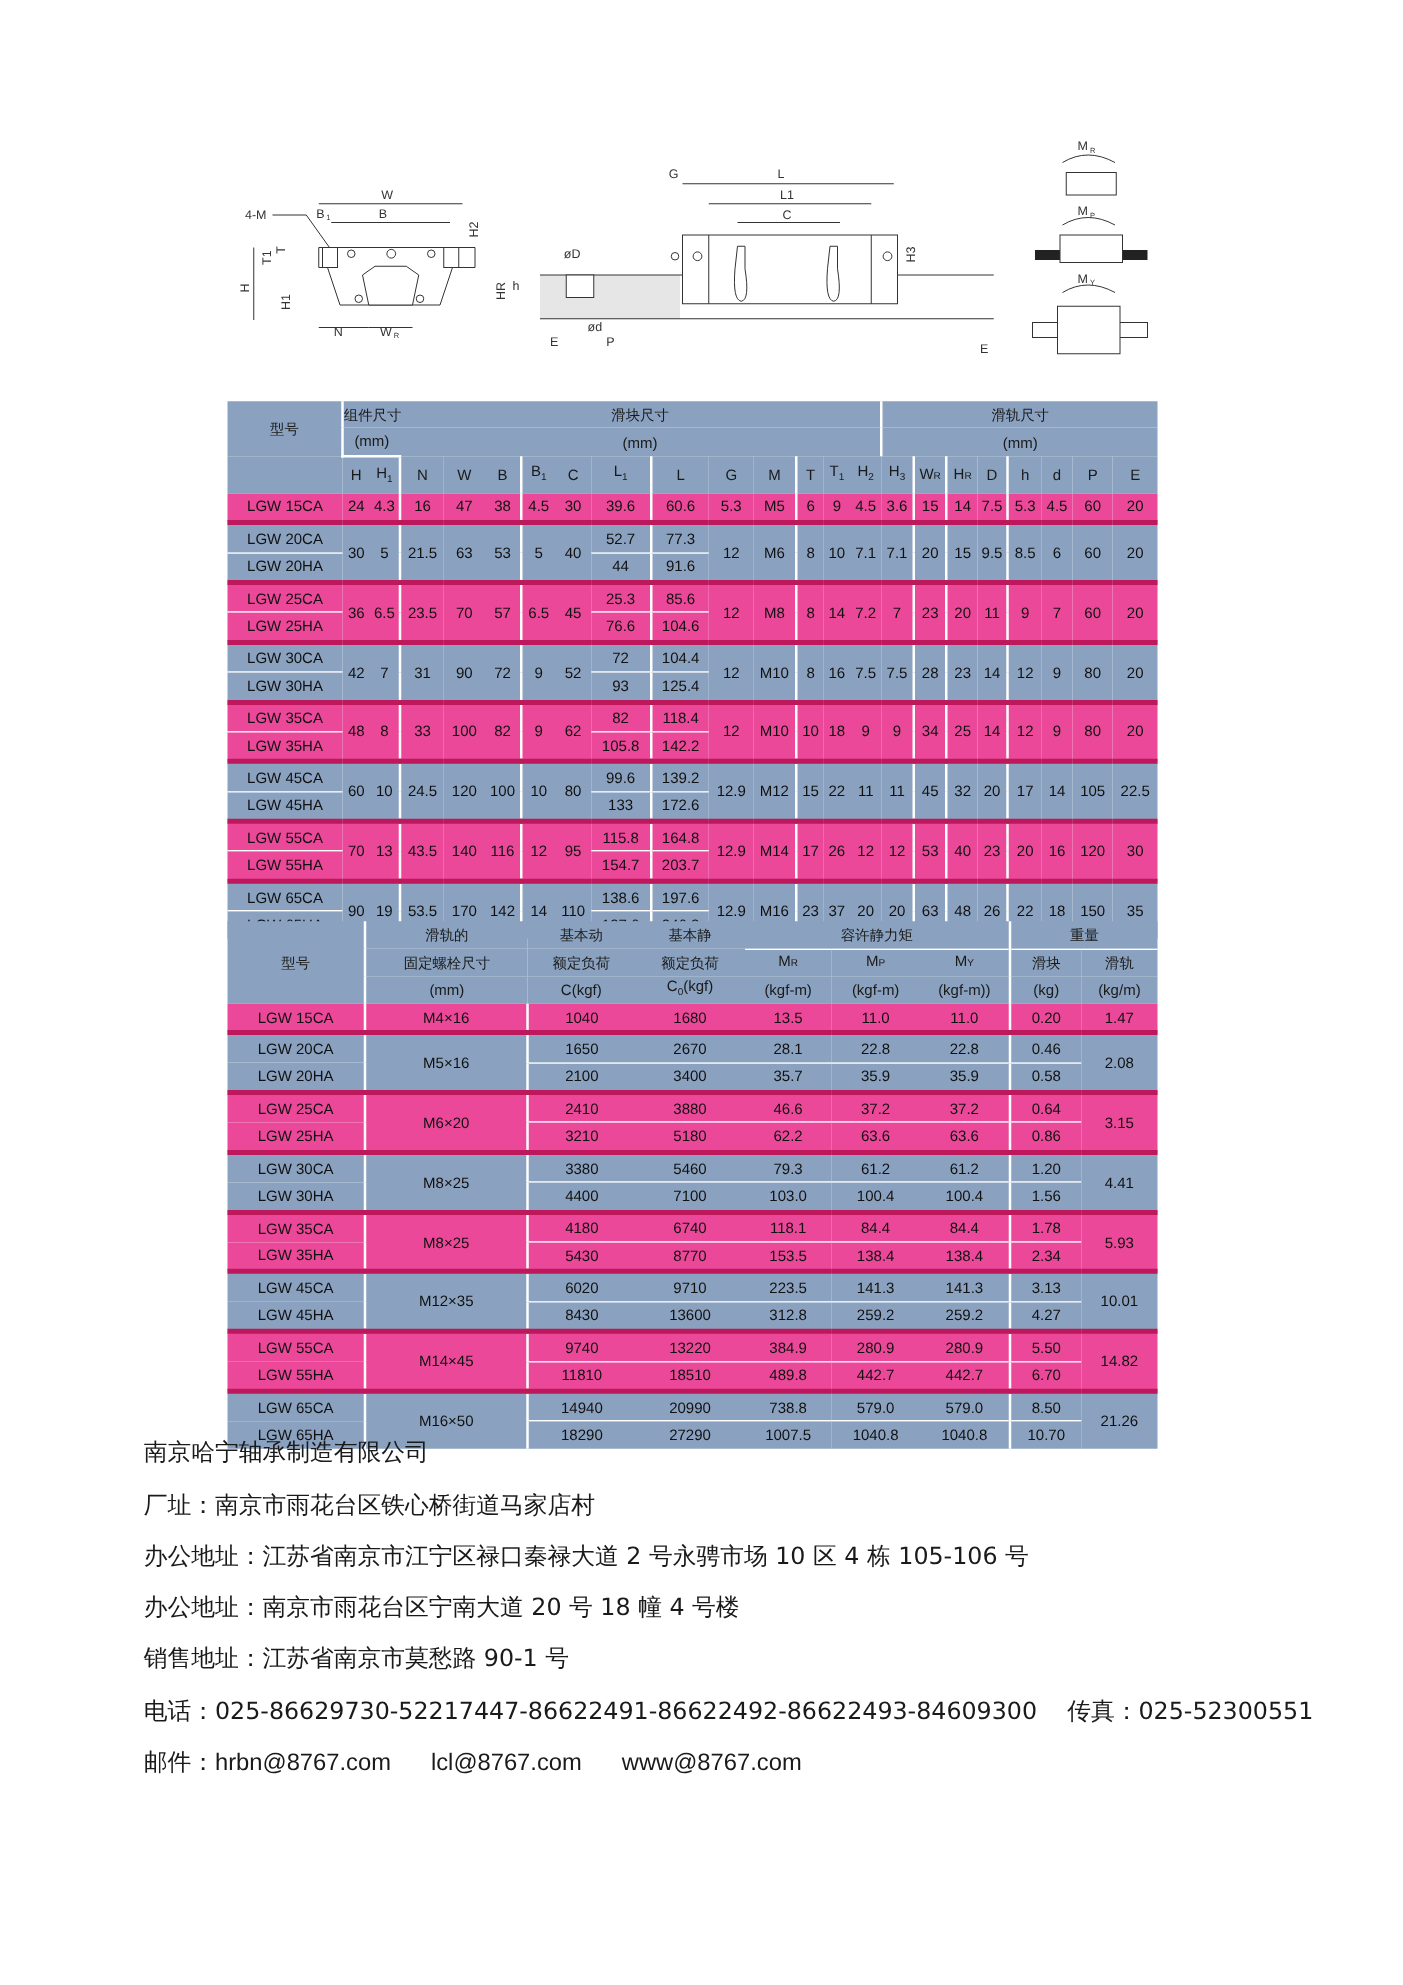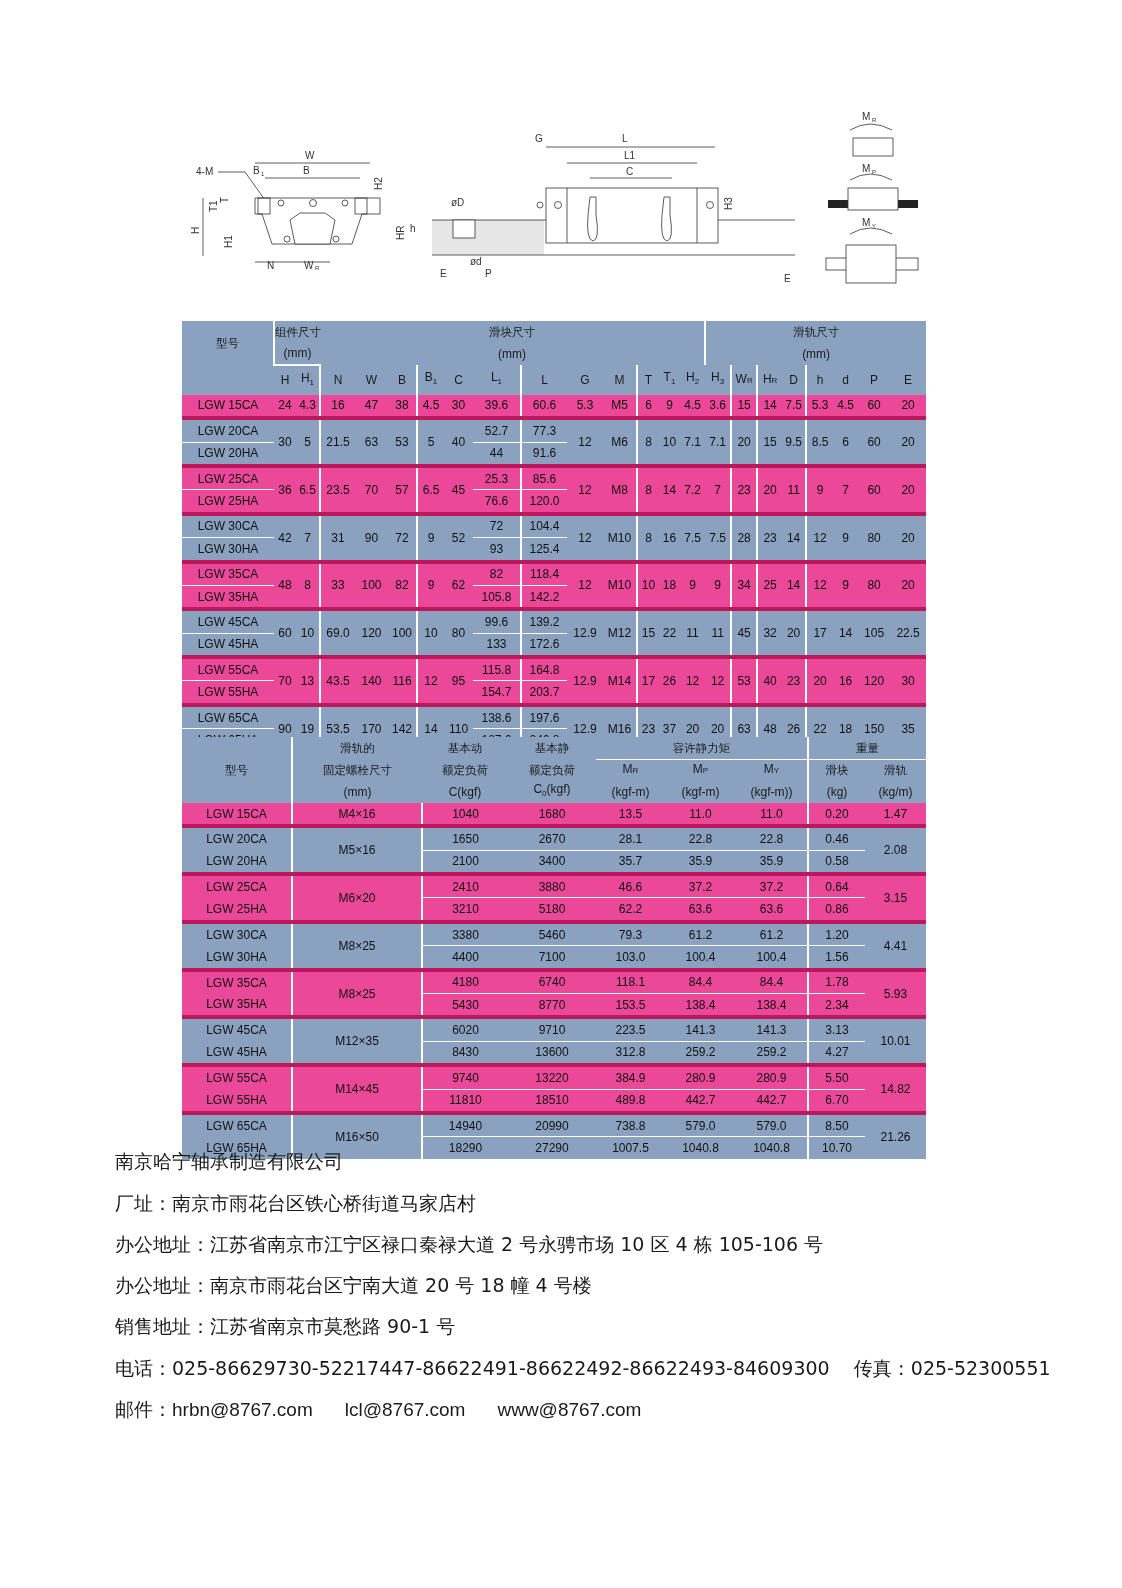--- a/index.html
+++ b/index.html
@@ -246,21 +246,21 @@
         <td rowspan="2" class="vl">20</td>
         <td rowspan="2">11</td>
         <td rowspan="2" class="vl">9</td>
         <td rowspan="2">7</td>
         <td rowspan="2">60</td>
         <td rowspan="2">20</td>
       </tr>
       <tr class="lt">
         <td>LGW 25HA</td>
         <td>76.6</td>
-        <td class="vl">120.0</td>
+        <td class="vl">104.6</td>
       </tr>
       <tr class="dk bt">
         <td class="subline">LGW 30CA</td>
         <td rowspan="2">42</td>
         <td rowspan="2">7</td>
         <td rowspan="2" class="vl">31</td>
         <td rowspan="2">90</td>
         <td rowspan="2">72</td>
         <td rowspan="2" class="vl">9</td>
         <td rowspan="2">52</td>
@@ -312,21 +312,21 @@
       </tr>
       <tr class="lt">
         <td>LGW 35HA</td>
         <td>105.8</td>
         <td class="vl">142.2</td>
       </tr>
       <tr class="dk bt">
         <td class="subline">LGW 45CA</td>
         <td rowspan="2">60</td>
         <td rowspan="2">10</td>
-        <td rowspan="2" class="vl">69.0</td>
+        <td rowspan="2" class="vl">24.5</td>
         <td rowspan="2">120</td>
         <td rowspan="2">100</td>
         <td rowspan="2" class="vl">10</td>
         <td rowspan="2">80</td>
         <td class="subline">99.6</td>
         <td class="vl subline">139.2</td>
         <td rowspan="2">12.9</td>
         <td rowspan="2">M12</td>
         <td rowspan="2" class="vl">15</td>
         <td rowspan="2">22</td>

